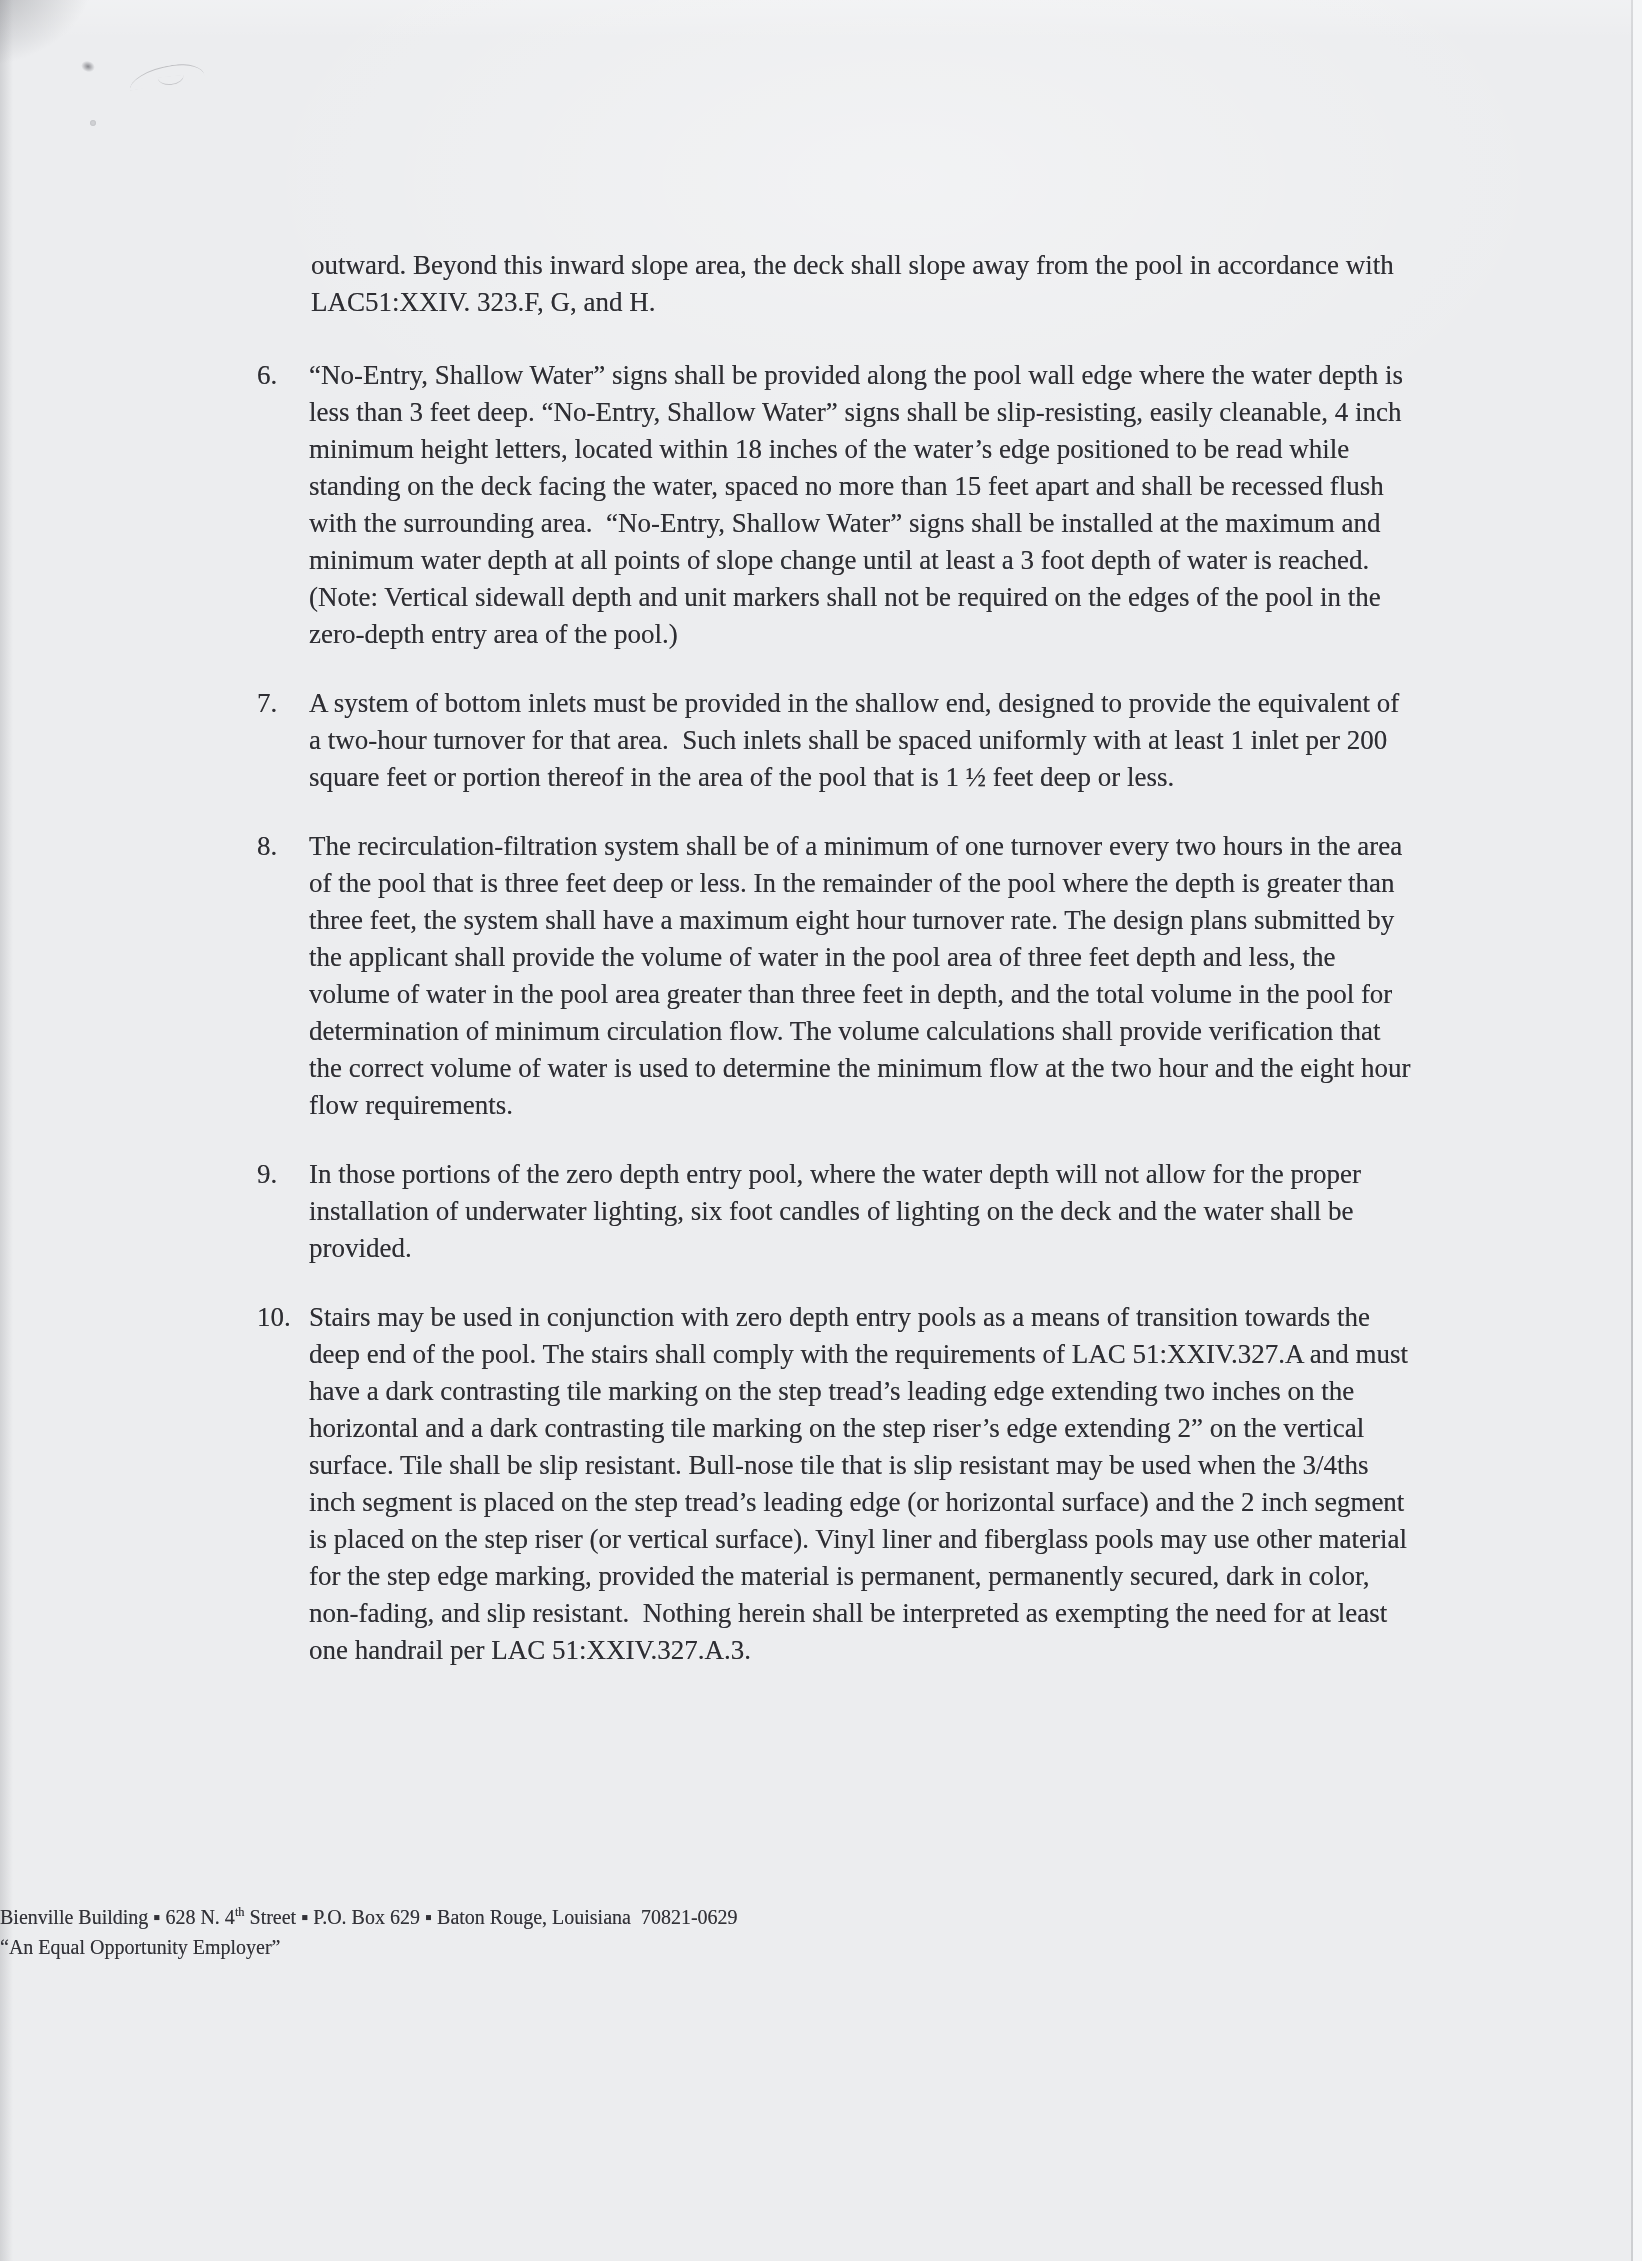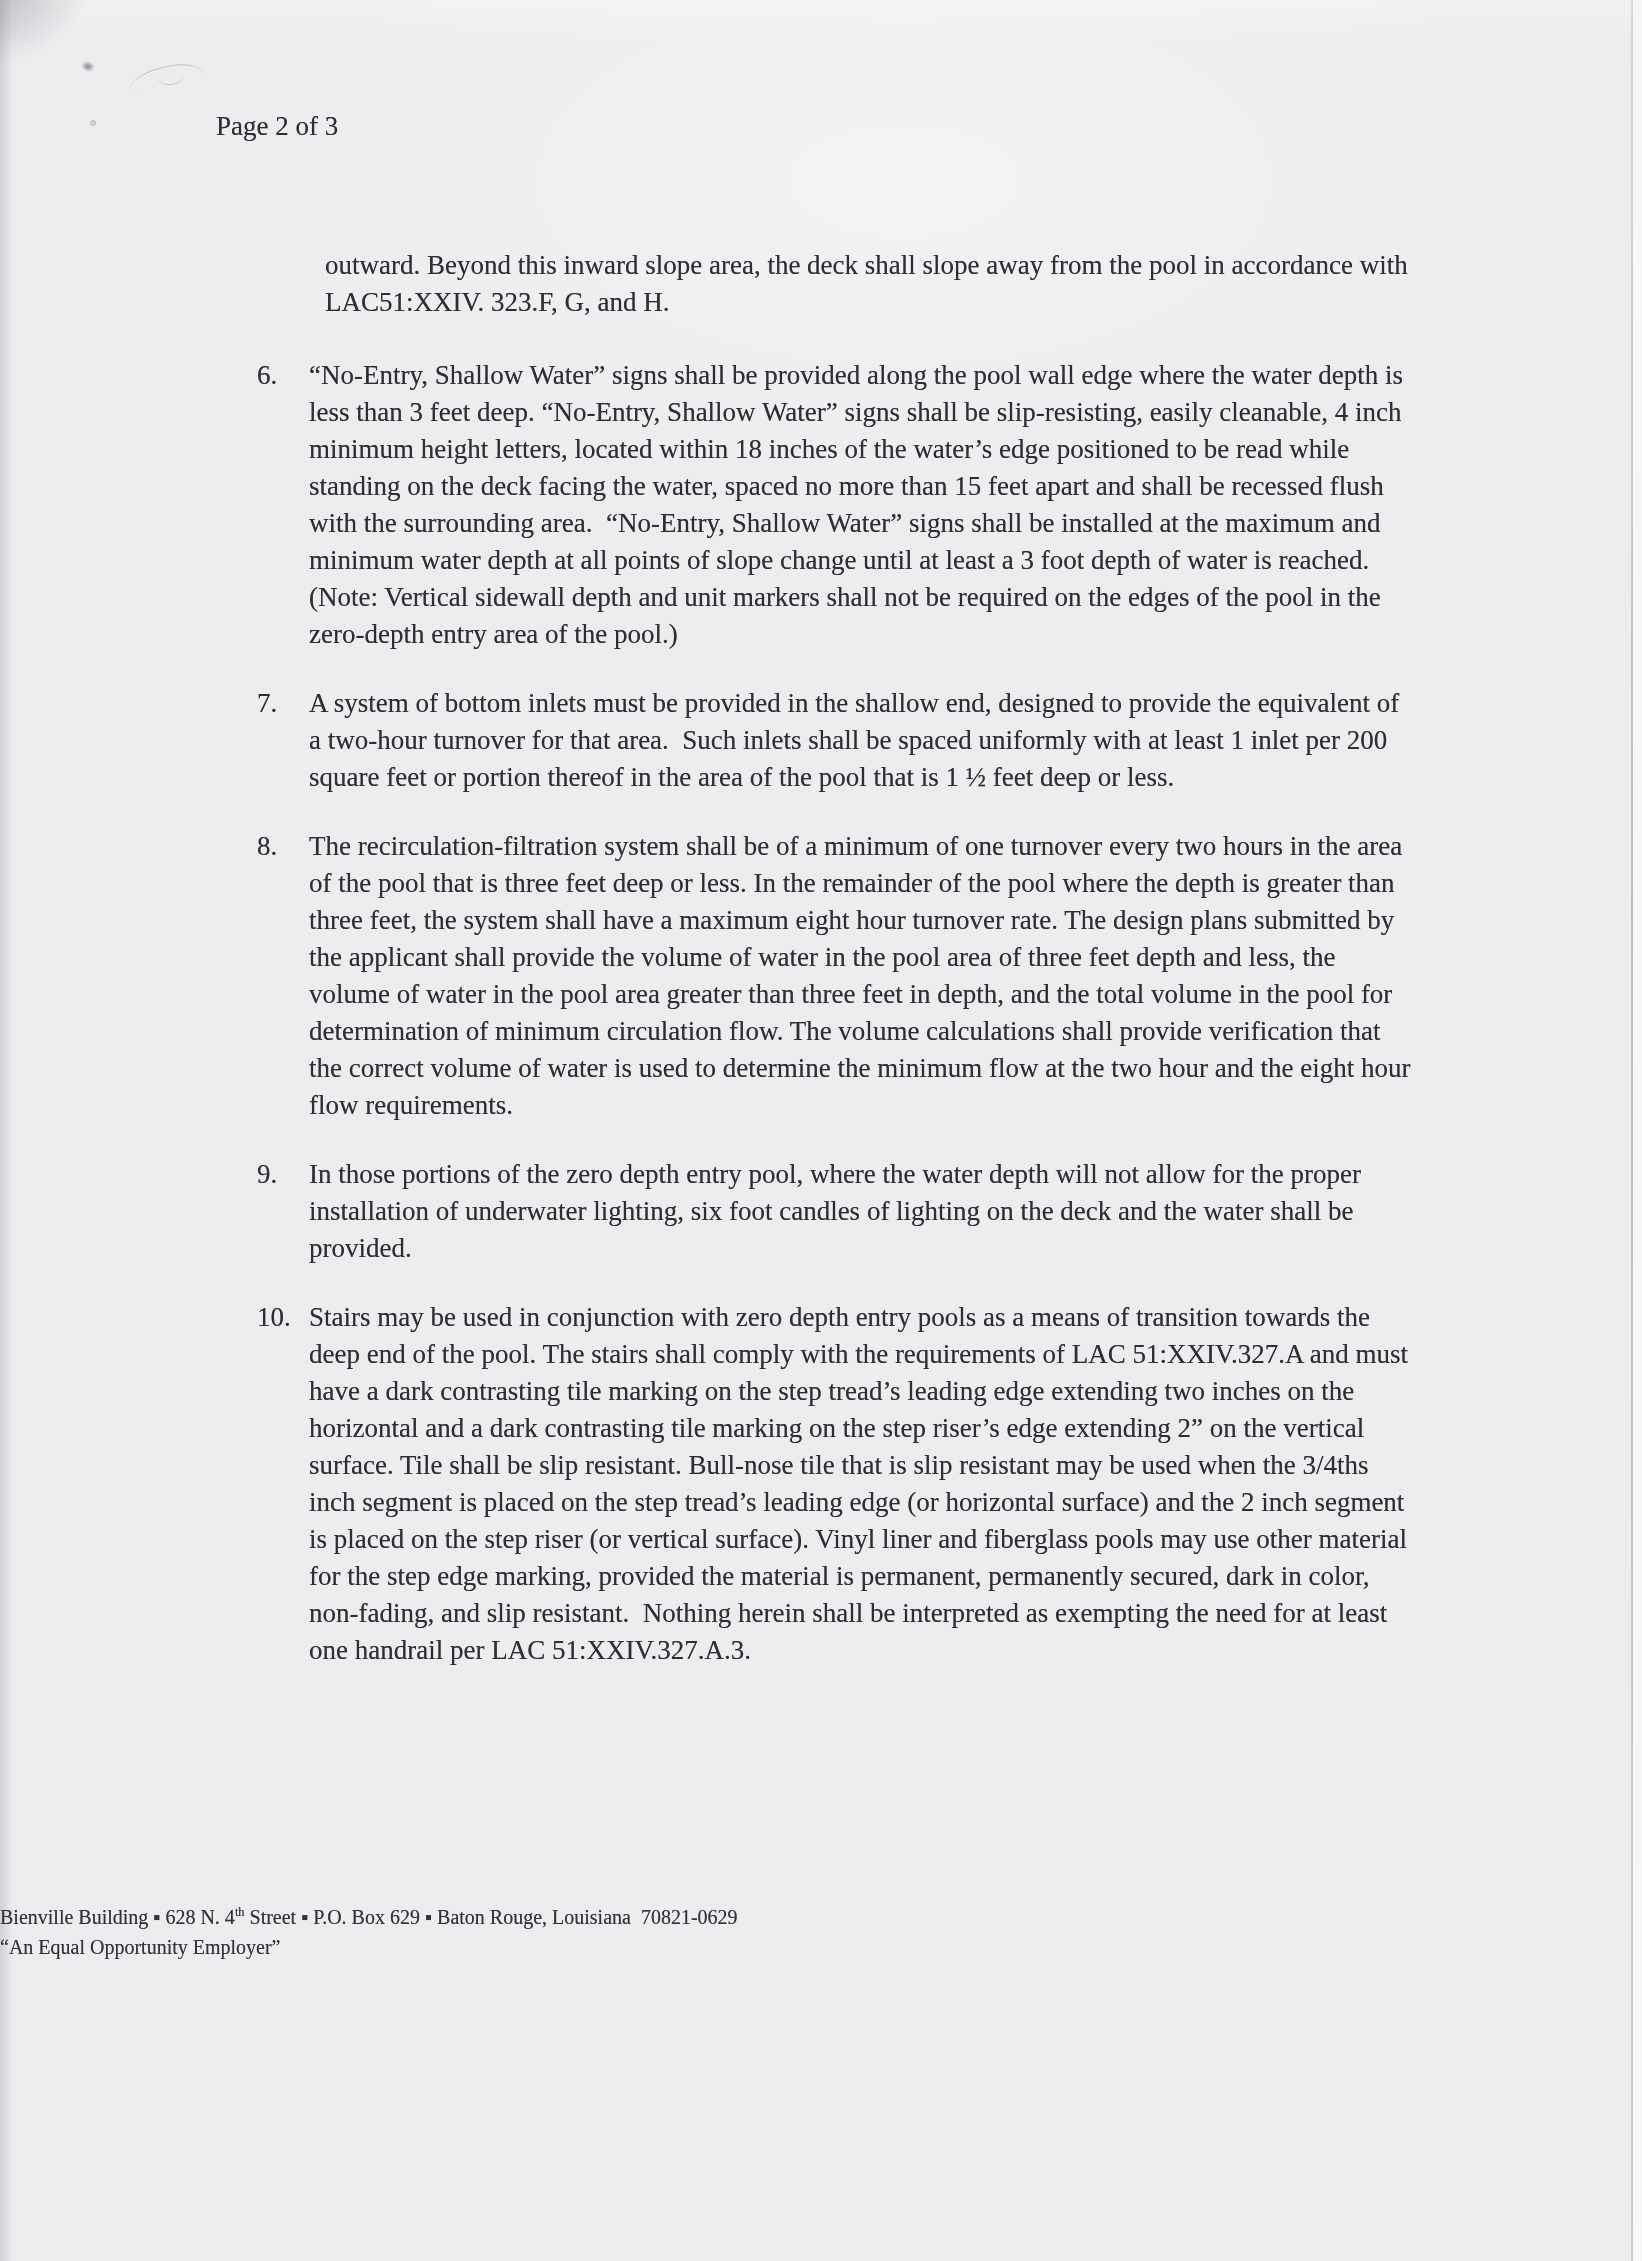--- a/index.html
+++ b/index.html
@@ -35,21 +35,21 @@
   .pencil2{ position:absolute; left:158px; top:76px; width:26px; height:7.7px;
     border-bottom:1.3px solid rgba(128,129,134,0.35);
     border-radius:0 0 50% 50% / 0 0 100% 100%;
     transform:rotate(-6deg); }
   .speck{ position:absolute; left:90px; top:120px; width:6.4px; height:6.4px; border-radius:50%;
     background:radial-gradient(circle, rgba(205,206,209,0.9) 30%, rgba(140,141,146,0.45) 70%, rgba(140,141,146,0) 100%); }
 
   .header{ position:absolute; left:216px; top:108px; font-size:27px; line-height:36px; }
 
   .content{ position:absolute; left:309px; top:247px; width:1103px; font-size:27px; line-height:37px; }
-  .intro{ margin:0 0 36px 16px; }
+  .intro{ margin:0 0 36px 2px; }
   ol.items{ list-style:none; margin:0; padding:0; }
   ol.items li{ position:relative; margin:0 0 32px 0; }
   ol.items li:last-child{ margin-bottom:0;margin-top:27px; }
   .num{ position:absolute; left:-52px; top:0; }
 
   .footer{ position:absolute; left:0; top:1902px; width:1643px; 
     font-size:20px; line-height:30px; color:#323238; }
   .footer sup{ font-size:0.62em; line-height:0; }
   .url{ font-style:italic; }
 </style>
@@ -57,21 +57,20 @@
 <body>
 
 <div class="page">
 
   <div class="smudge"></div>
   <div class="pencil"></div>
   <div class="pencil2"></div>
   <div class="speck"></div>
 
   <header class="header txtfx">
-    <div class="pre">Page 2 of 3</div>
   </header>
 
   <main class="content txtfx">
     <p class="intro pre">outward. Beyond this inward slope area, the deck shall slope away from the pool in accordance with LAC51:XXIV. 323.F, G, and H.</p>
 
     <ol class="items">
       <li>
         <span class="num">6.</span>
         <span class="pre">“No-Entry, Shallow Water” signs shall be provided along the pool wall edge where the water depth is less than 3 feet deep. “No-Entry, Shallow Water” signs shall be slip-resisting, easily cleanable, 4 inch minimum height letters, located within 18 inches of the water’s edge positioned to be read while standing on the deck facing the water, spaced no more than 15 feet apart and shall be recessed flush with the surrounding area.  “No-Entry, Shallow Water” signs shall be installed at the maximum and minimum water depth at all points of slope change until at least a 3 foot depth of water is reached.  (Note: Vertical sidewall depth and unit markers shall not be required on the edges of the pool in the zero-depth entry area of the pool.)</span>
       </li>

